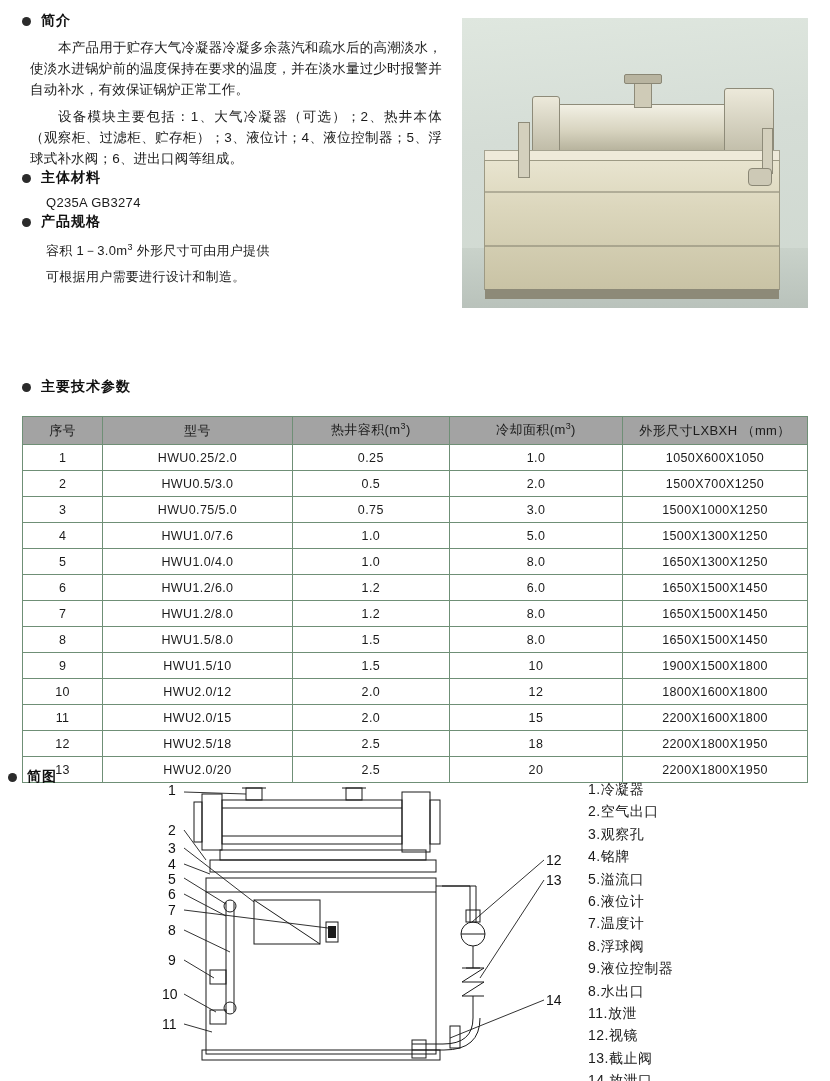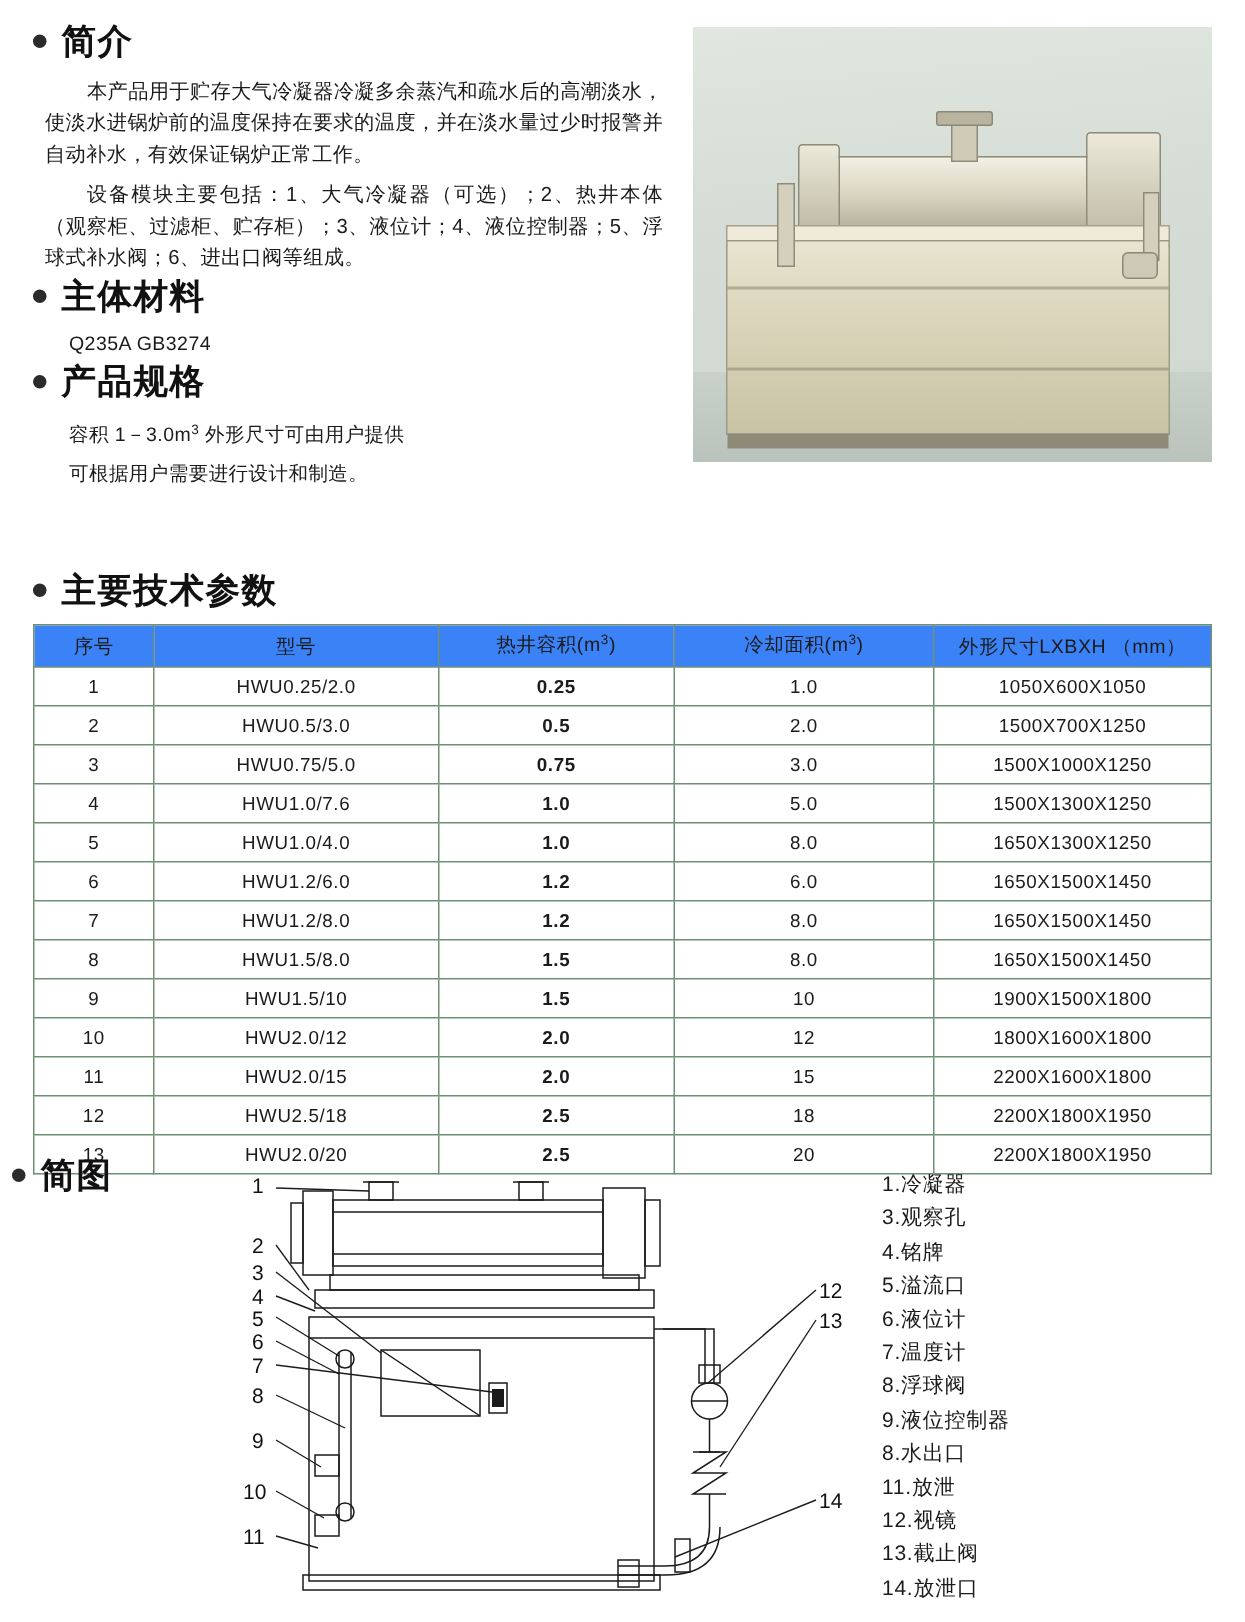--- a/index.html
+++ b/index.html
@@ -31,21 +31,21 @@
   }
   .bullet {
     width: 9px;
     height: 9px;
     border-radius: 50%;
     background: #2b2b2b;
     flex: 0 0 auto;
     display: inline-block;
   }
   .sec-title {
-    font-size: 23px;
+    font-size: 14px;
     font-weight: bold;
     letter-spacing: 1px;
     color: #111;
   }
 
   
   .intro-wrap {
     position: absolute;
     left: 22px;
     top: 12px;
@@ -199,28 +199,28 @@
   }
   table.spec th, table.spec td {
     border: 1px solid #6f8f76;
     text-align: center;
     height: 25px;
     padding: 0 2px;
     color: #1b1b1b;
     letter-spacing: 0.4px;
   }
   table.spec thead th {
-    background: #3b82f6;
+    background: #a3a3a3;
     font-weight: normal;
     height: 27px;
     font-size: 13px;
   }
   table.spec td.col0 { width: 76px; }
   table.spec td.col1 { width: 186px; }
-  table.spec td.col2 { width: 154px; font-weight: bold; }
+  table.spec td.col2 { width: 154px; }
   table.spec td.col3 { width: 170px; }
   table.spec td.col4 { width: 181px; }
   .sup-s { font-size: 9px; vertical-align: super; }
 
   
   .diagram-head { position: absolute; left: 8px; top: 768px; }
   .diagram-area {
     position: absolute;
     left: 150px;
     top: 782px;
@@ -508,20 +508,21 @@
     <div class="lead-num" style="left:12px;  top:204px;">10</div>
     <div class="lead-num" style="left:12px;  top:234px;">11</div>
 
     <div class="lead-num" style="left:396px; top:70px;">12</div>
     <div class="lead-num" style="left:396px; top:90px;">13</div>
     <div class="lead-num" style="left:396px; top:210px;">14</div>
   </div>
 
   <div class="legend" id="legend-list">
       <div>1.冷凝器</div>
+      <div>2.空气出口</div>
       <div>3.观察孔</div>
       <div>4.铭牌</div>
       <div>5.溢流口</div>
       <div>6.液位计</div>
       <div>7.温度计</div>
       <div>8.浮球阀</div>
       <div>9.液位控制器</div>
       <div>8.水出口</div>
       <div>11.放泄</div>
       <div>12.视镜</div>

